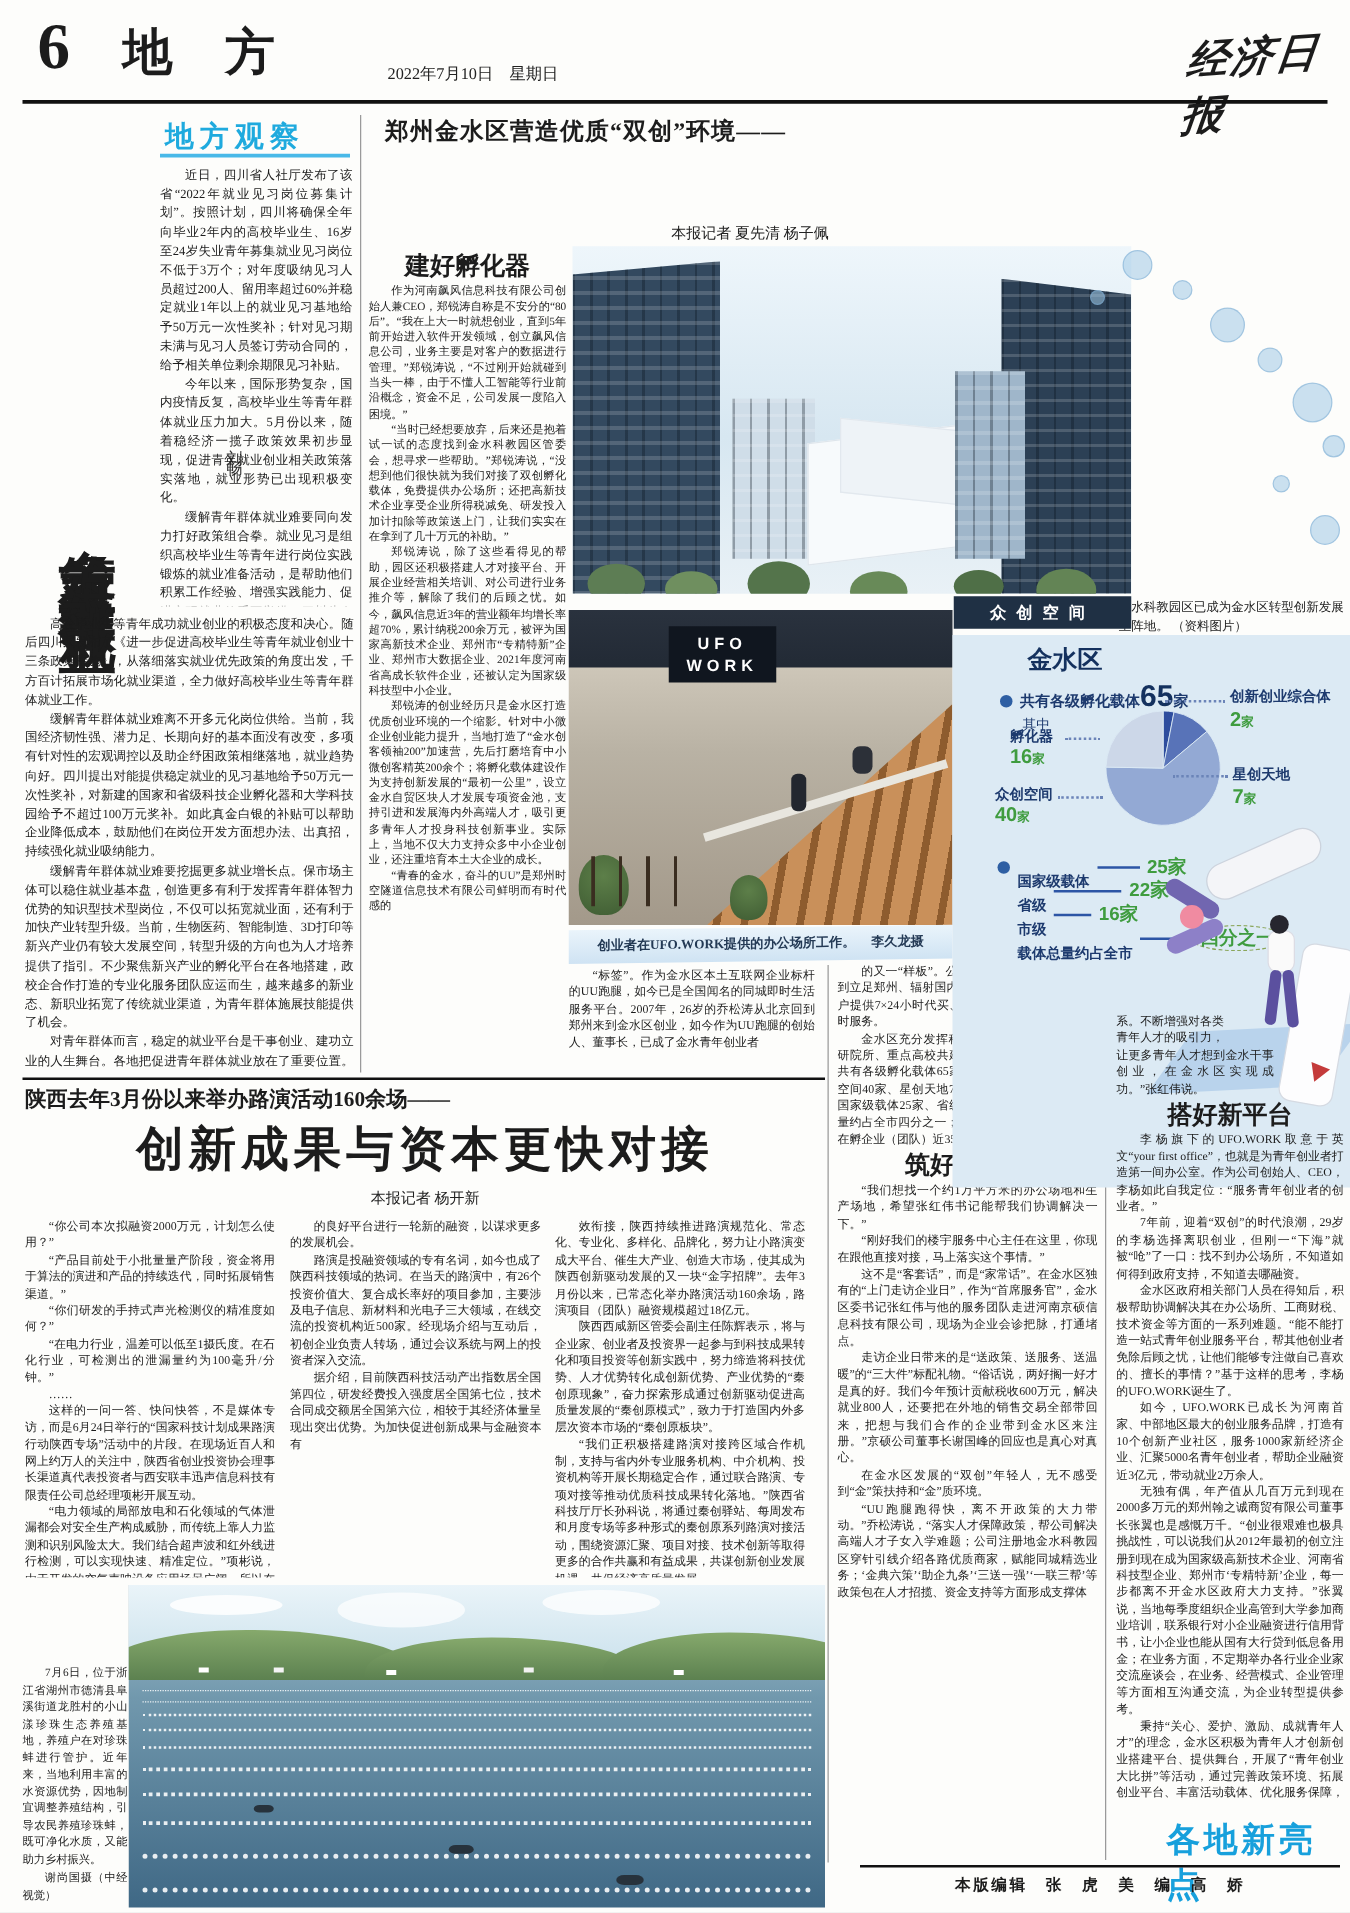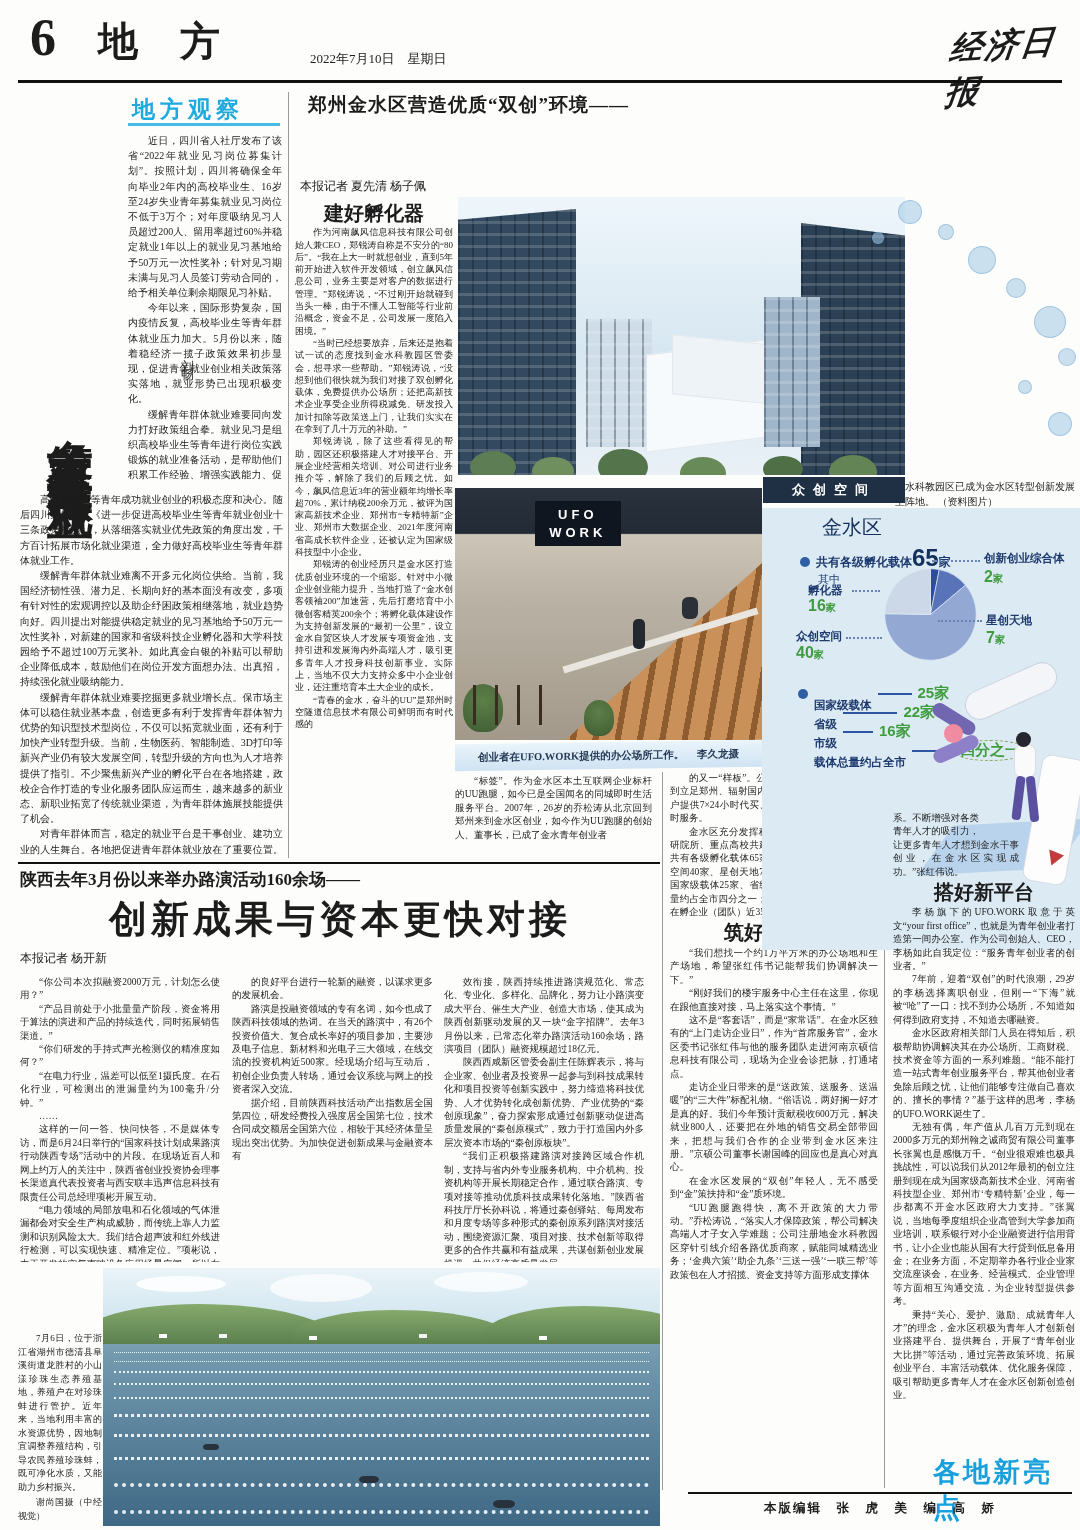--- a/index.html
+++ b/index.html
@@ -16,34 +16,34 @@
   
   .obs-label{font-size:23px;font-weight:900;color:#1faade;letter-spacing:5px;font-family:"Liberation Sans",sans-serif;}
   .obs-underline{background:#49b9e8;height:3px;}
   .vert-head{writing-mode:vertical-rl;text-orientation:upright;font-size:46px;font-weight:900;letter-spacing:5px;line-height:92px;text-align:center;}
   .vert-author{writing-mode:vertical-rl;text-orientation:upright;font-size:13px;letter-spacing:9px;background:#fdfdfb;padding:3px 2px;color:#333;}
   .flow{font-size:10px;line-height:15.2px;text-align:justify;overflow:hidden;}
   .flow p{margin:0;text-indent:2em;}
   
   .kicker{font-size:19px;font-weight:700;letter-spacing:1px;}
   .headline-main{font-size:45px;font-weight:900;letter-spacing:8px;text-align:center;}
-  .byline{font-size:12px;color:#222;}
+  .byline{font-size:12px;text-align:center;color:#222;}
   .colbody{font-size:9.5px;line-height:13.4px;text-align:justify;overflow:hidden;}
   .colbody p{margin:0;text-indent:2em;}
   .col-tight{font-size:9px;line-height:12.3px;}
   .subhead{font-size:20px;font-weight:900;text-align:center;margin:7px 0;text-indent:0 !important;}
   .photo{overflow:hidden;}
   .caption{font-size:10px;line-height:15px;text-align:justify;color:#222;}
   .caption-band{background:linear-gradient(180deg,#eaf4fb,#cfe3f3);transform:skewY(-0.8deg);
     font-size:10.5px;font-weight:700;text-align:center;line-height:27px;color:#243a55;}
   .badge{font-size:27px;font-weight:900;color:#17a0dc;letter-spacing:3px;border-bottom:3px solid #17a0dc;
     padding-bottom:4px;font-family:"Liberation Sans",sans-serif;}
   
   .ig-panel{background:#dceaf4;}
-  .ig-title{font-size:20px;font-weight:400;color:#14315e;font-family:"Liberation Sans",sans-serif;}
+  .ig-title{font-size:20px;font-weight:700;color:#14315e;font-family:"Liberation Sans",sans-serif;}
   .ig-dot{display:inline-block;width:10px;height:10px;border-radius:50%;background:#2e5fa3;margin-right:6px;vertical-align:middle;}
   .ig-prefix{font-size:12px;font-weight:700;color:#1d3a6e;font-family:"Liberation Sans",sans-serif;}
   .ig-big{font-size:24px;font-weight:900;color:#14315e;font-family:"Liberation Sans",sans-serif;}
   .ig-sub{font-size:11px;color:#1d3a6e;font-family:"Liberation Sans",sans-serif;}
   .ig-label{font-size:11.5px;font-weight:700;color:#1d3a6e;font-family:"Liberation Sans",sans-serif;line-height:1.2;}
   .ig-num{font-size:16px;font-weight:900;color:#3f9c3f;font-family:"Liberation Sans",sans-serif;}
   .ig-unit{font-size:10px;font-weight:700;color:#3f9c3f;}
   .ig-leader{border-top:2px dotted #6b84b8;height:0;}
   .ig-row{display:flex;align-items:center;height:19px;}
   .ig-rlabel{font-size:11.5px;font-weight:700;color:#1d3a6e;font-family:"Liberation Sans",sans-serif;white-space:nowrap;margin-top:24px;}
@@ -254,20 +254,21 @@
   <div class="abs colbody" style="left:893px;top:812px;width:182px;height:628px;font-size:9.5px;line-height:13.4px">
     <span style="float:right;width:96px;height:22px"></span>
     <span style="float:right;clear:right;width:56px;height:22px"></span>
     <span style="float:right;clear:right;width:22px;height:18px"></span>
     <div>系。不断增强对各类青年人才的吸引力，让更多青年人才想到金水干事创业，在金水区实现成功。”张红伟说。</div>
     <div class="subhead">搭好新平台</div>
     <div>
         <p>李杨旗下的UFO.WORK取意于英文“your first office”，也就是为青年创业者打造第一间办公室。作为公司创始人、CEO，李杨如此自我定位：“服务青年创业者的创业者。”</p>
         <p>7年前，迎着“双创”的时代浪潮，29岁的李杨选择离职创业，但刚一“下海”就被“呛”了一口：找不到办公场所，不知道如何得到政府支持，不知道去哪融资。</p>
         <p>金水区政府相关部门人员在得知后，积极帮助协调解决其在办公场所、工商财税、技术资金等方面的一系列难题。“能不能打造一站式青年创业服务平台，帮其他创业者免除后顾之忧，让他们能够专注做自己喜欢的、擅长的事情？”基于这样的思考，李杨的UFO.WORK诞生了。</p>
+        <p>如今，UFO.WORK已成长为河南首家、中部地区最大的创业服务品牌，打造有10个创新产业社区，服务1000家新经济企业、汇聚5000名青年创业者，帮助企业融资近3亿元，带动就业2万余人。</p>
         <p>无独有偶，年产值从几百万元到现在2000多万元的郑州翰之诚商贸有限公司董事长张翼也是感慨万千。“创业很艰难也极具挑战性，可以说我们从2012年最初的创立注册到现在成为国家级高新技术企业、河南省科技型企业、郑州市‘专精特新’企业，每一步都离不开金水区政府大力支持。”张翼说，当地每季度组织企业高管到大学参加商业培训，联系银行对小企业融资进行信用背书，让小企业也能从国有大行贷到低息备用金；在业务方面，不定期举办各行业企业家交流座谈会，在业务、经营模式、企业管理等方面相互沟通交流，为企业转型提供参考。</p>
         <p>秉持“关心、爱护、激励、成就青年人才”的理念，金水区积极为青年人才创新创业搭建平台、提供舞台，开展了“青年创业大比拼”等活动，通过完善政策环境、拓展创业平台、丰富活动载体、优化服务保障，吸引帮助更多青年人才在金水区创新创造创业。</p>
       </div>
   </div>
 
   <div class="abs badge" style="left:933px;top:1454px">各地新亮点</div>
 
   <div class="abs kicker2" style="left:20px;top:868px">陕西去年3月份以来举办路演活动160余场——</div>
   <div class="abs headline2" style="left:20px;top:894px;width:640px">创新成果与资本更快对接</div>
   <div class="abs byline" style="left:20px;top:950px;width:640px">本报记者 杨开新</div>

